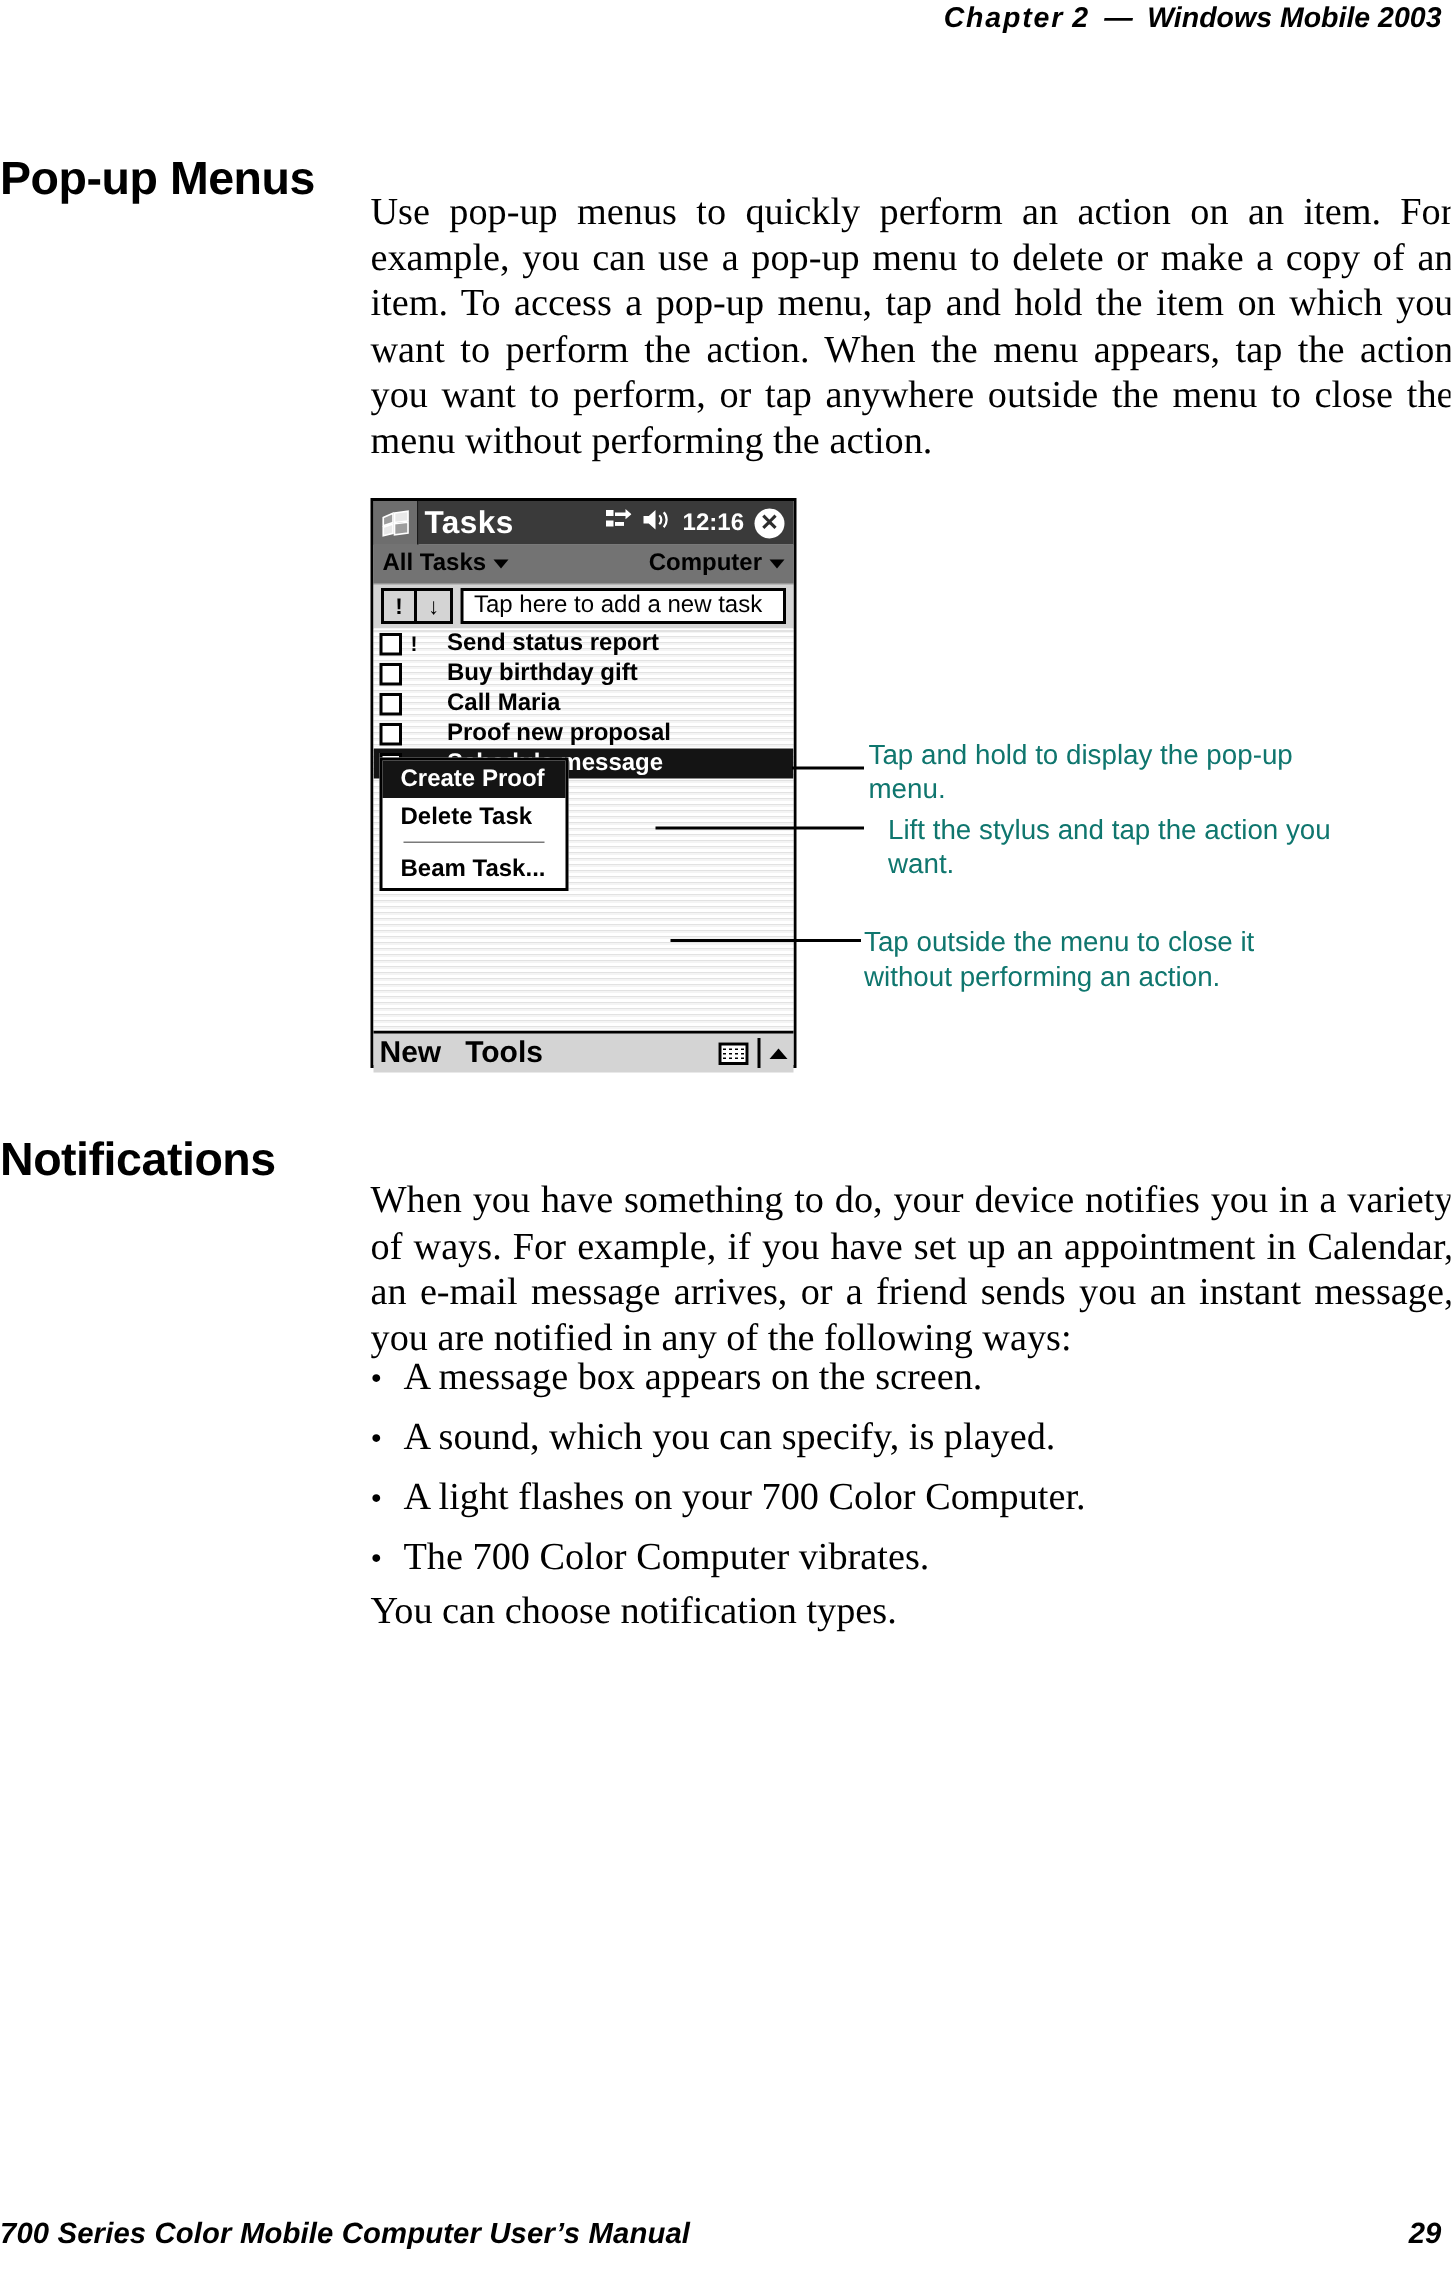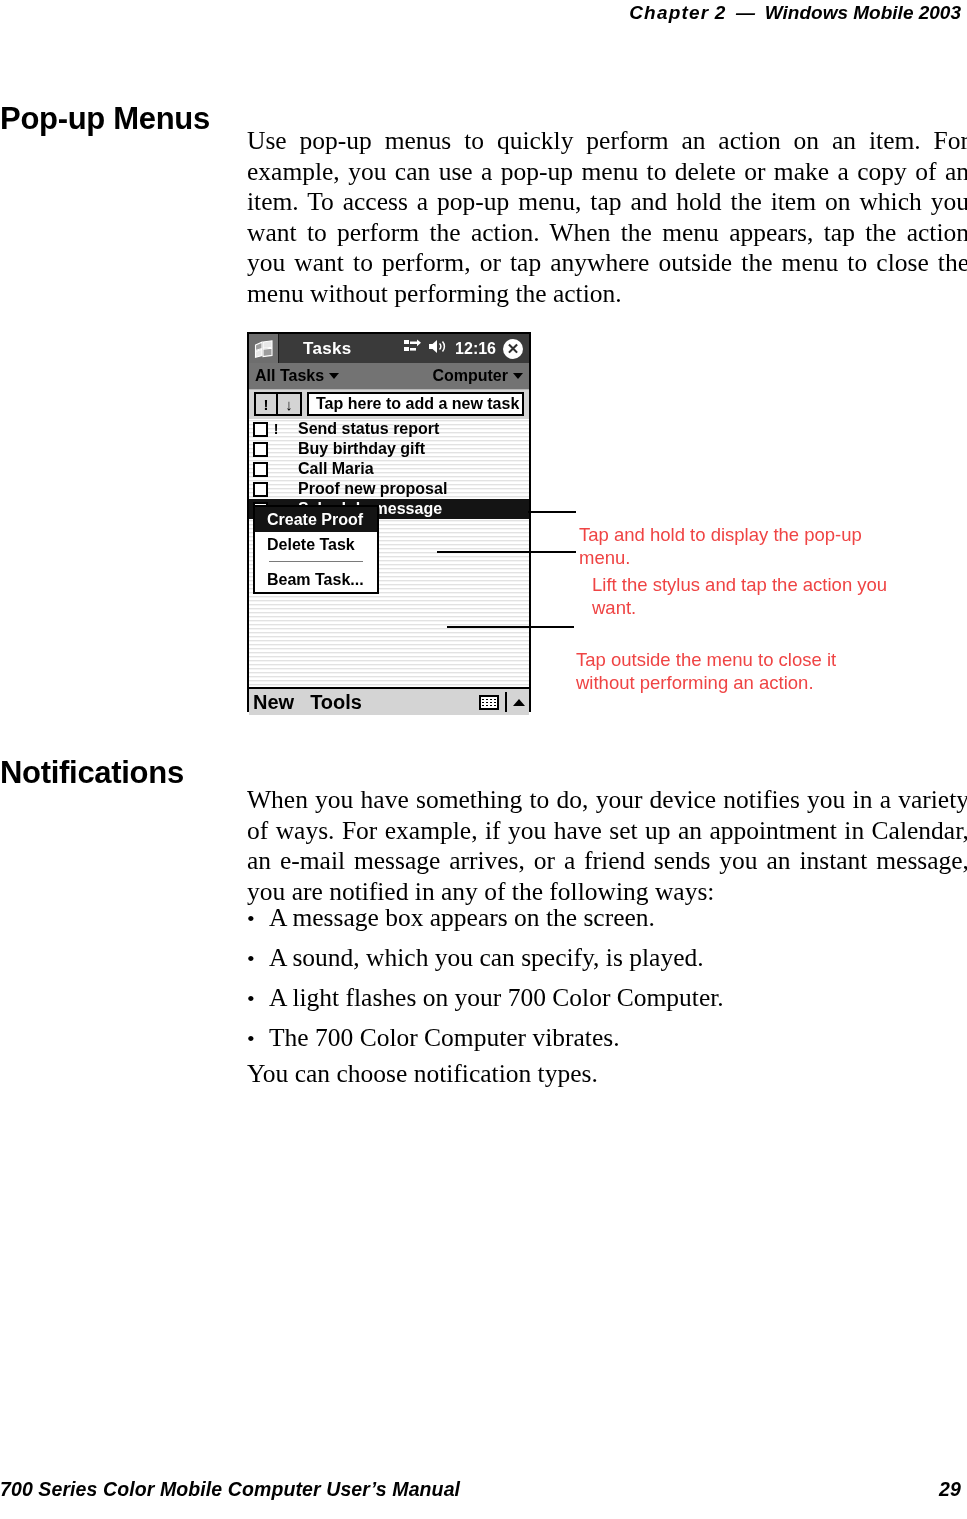--- a/index.html
+++ b/index.html
@@ -122,23 +122,23 @@
     width: 29px;
     height: 29px;
     background: #6e6e6e;
     display: flex;
     align-items: center;
     justify-content: center;
     flex: 0 0 29px;
     border-right: 1px solid #1a1a1a;
   }
   .pda-app-title {
-    font-size: 17px;
-    font-weight: bold;
-    margin-left: 24px;
+    font-size: 21px;
+    font-weight: bold;
+    margin-left: 4px;
     letter-spacing: 0.3px;
   }
   .tb-right {
     margin-left: auto;
     display: flex;
     align-items: center;
     gap: 7px;
     padding-right: 6px;
   }
   .tb-clock {
@@ -197,21 +197,21 @@
   .entry-field {
     flex: 1 1 auto;
     height: 24px;
     margin-left: 5px;
     border: 2px solid #000;
     background: #ffffff;
     box-sizing: border-box;
     display: flex; align-items: center;
     padding-left: 7px;
     font-size: 16px;
-    font-weight: bold;
+    font-weight: normal;
   }
 
   
   .pda-listarea {
     position: relative;
     height: 268px;
     background:
       repeating-linear-gradient(
         to bottom,
         #ffffff 0px, #ffffff 1px,
@@ -317,22 +317,21 @@
     border-right: 6px solid transparent;
     border-bottom: 7px solid #000;
   }
 
   
   .callout {
     position: absolute;
     font-family: "Liberation Sans", sans-serif;
     font-size: 18.5px;
     line-height: 23px;
-    color: #ef4444;
-    margin-top: 32px;
+    color: #0f766e;
   }
   #callout-1 { left: 579px; top: 491px; width: 300px; }
   #callout-2 { left: 592px; top: 541px; width: 310px; }
   #callout-3 { left: 576px; top: 616px; width: 300px; }
 
   .leader {
     position: absolute;
     height: 2px;
     background: #000;
   }

